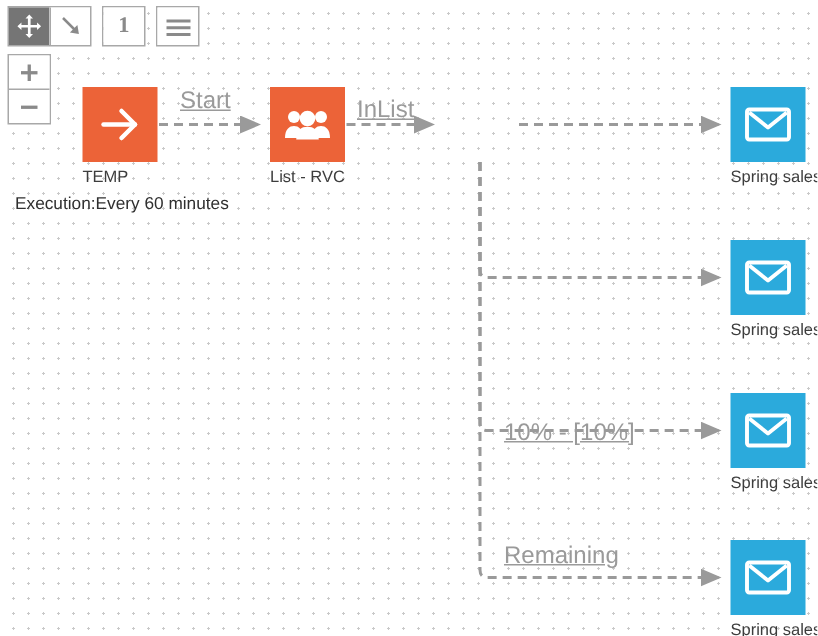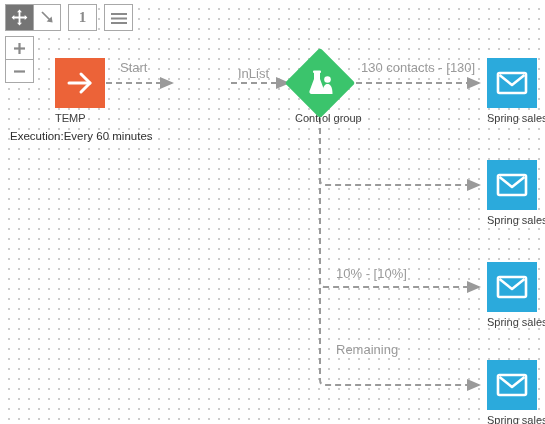--- a/index.html
+++ b/index.html
@@ -124,25 +124,26 @@
     color: #3d3d3d;
     white-space: nowrap;
     line-height: 13px;
   }
   .node.n-temp .node-label,
   .node.n-list .node-label,
   .node.n-ctrl .node-label { text-align: center; }
 
   .edge-label {
     position: absolute;
-    font-size: 13px;
+    font-size: 16px;
     color: #9a9a9a;
     white-space: nowrap;
     z-index: 12;
     line-height: 12px;
+    text-decoration: underline;
   }
 
   .exec-text {
     position: absolute;
     left: 10px;
     top: 130px;
     font-size: 11.5px;
     color: #2f2f2f;
     white-space: nowrap;
     z-index: 12;
@@ -170,48 +171,49 @@
 
       <path d="M320,108 L320,180 Q320,185 325,185 L479,185" fill="none" stroke="#9a9a9a" stroke-width="2" stroke-dasharray="6,4" marker-end="url(#arrowhead)"></path>
 
       <path d="M320,108 L320,282 Q320,287 325,287 L479,287" fill="none" stroke="#9a9a9a" stroke-width="2" stroke-dasharray="6,4" marker-end="url(#arrowhead)"></path>
 
       <path d="M320,108 L320,380 Q320,385 325,385 L479,385" fill="none" stroke="#9a9a9a" stroke-width="2" stroke-dasharray="6,4" marker-end="url(#arrowhead)"></path>
     </svg>
 
     <div class="edge-label" style="left:120px; top:62px;">Start</div>
     <div class="edge-label" style="left:238px; top:68px;">InList</div>
-    <div class="edge-label" style="left:361px; top:62px;">130 contacts - [130]</div>
-    <div class="edge-label" style="left:336px; top:268px;">10% - [10%]</div>
-    <div class="edge-label" style="left:336px; top:344px;">Remaining</div>
+    <div class="edge-label" style="left:336px; top:283px;">10% - [10%]</div>
+    <div class="edge-label" style="left:336px; top:365px;">Remaining</div>
 
     <div class="exec-text">Execution:Every 60 minutes</div>
 
     <div class="node n-temp" style="left:55px; top:58px;">
       <div class="node-shape" style="background:#ec6338;">
         <svg width="30" height="30" viewBox="0 0 30 30">
           <path d="M4,15 L25,15" stroke="#ffffff" stroke-width="3" stroke-linecap="round" fill="none"></path>
           <path d="M16,6 L25,15 L16,24" stroke="#ffffff" stroke-width="3" stroke-linecap="round" stroke-linejoin="round" fill="none"></path>
         </svg>
       </div>
       <div class="node-label">TEMP</div>
     </div>
 
-
-    <div class="node n-ctrl" style="left:295px; top:58px;">
-      <div class="node-shape diamond" style="background:#3bc46c;">
-        <svg width="28" height="28" viewBox="0 0 28 28">
-          <path d="M8,3 L14,3 L14,10 L18.5,22 C19,23.6 18,25 16.4,25 L5.6,25 C4,25 3,23.6 3.5,22 L8,10 Z" fill="#ffffff"></path>
-          <rect x="7" y="1.5" width="8" height="2.4" rx="1" fill="#ffffff"></rect>
-          <circle cx="21.5" cy="10.5" r="3.3" fill="#ffffff"></circle>
-          <path d="M16.5,25 C16.5,17.5 18.8,15 21.5,15 C24.2,15 26.5,17.5 26.5,25 Z" fill="#ffffff"></path>
-        </svg>
-      </div>
-      <div class="node-label">Control group</div>
-    </div>
+    <div class="node n-list" style="left:180px; top:58px;">
+      <div class="node-shape" style="background:#ec6338;">
+        <svg width="32" height="30" viewBox="0 0 32 30">
+          <circle cx="7" cy="10" r="4" fill="#ffffff"></circle>
+          <path d="M1,24 C1,18 4,16 7,16 C10,16 13,18 13,24 Z" fill="#ffffff"></path>
+          <circle cx="25" cy="10" r="4" fill="#ffffff"></circle>
+          <path d="M19,24 C19,18 22,16 25,16 C28,16 31,18 31,24 Z" fill="#ffffff"></path>
+          <circle cx="16" cy="11" r="5.2" fill="#ffffff"></circle>
+          <path d="M8.5,25 C8.5,18.5 12,16.5 16,16.5 C20,16.5 23.5,18.5 23.5,25 Z" fill="#ffffff"></path>
+        </svg>
+      </div>
+      <div class="node-label">List - RVC</div>
+    </div>
+
 
     <div class="node n-mail" style="left:487px; top:58px;">
       <div class="node-shape" style="background:#2baadc;">
         <svg width="32" height="26" viewBox="0 0 32 26">
           <rect x="2" y="3" width="28" height="20" rx="1.5" fill="none" stroke="#ffffff" stroke-width="2.6"></rect>
           <path d="M3.5,5 L16,15 L28.5,5" fill="none" stroke="#ffffff" stroke-width="2.6" stroke-linejoin="round"></path>
         </svg>
       </div>
       <div class="node-label">Spring sales</div>
     </div>

